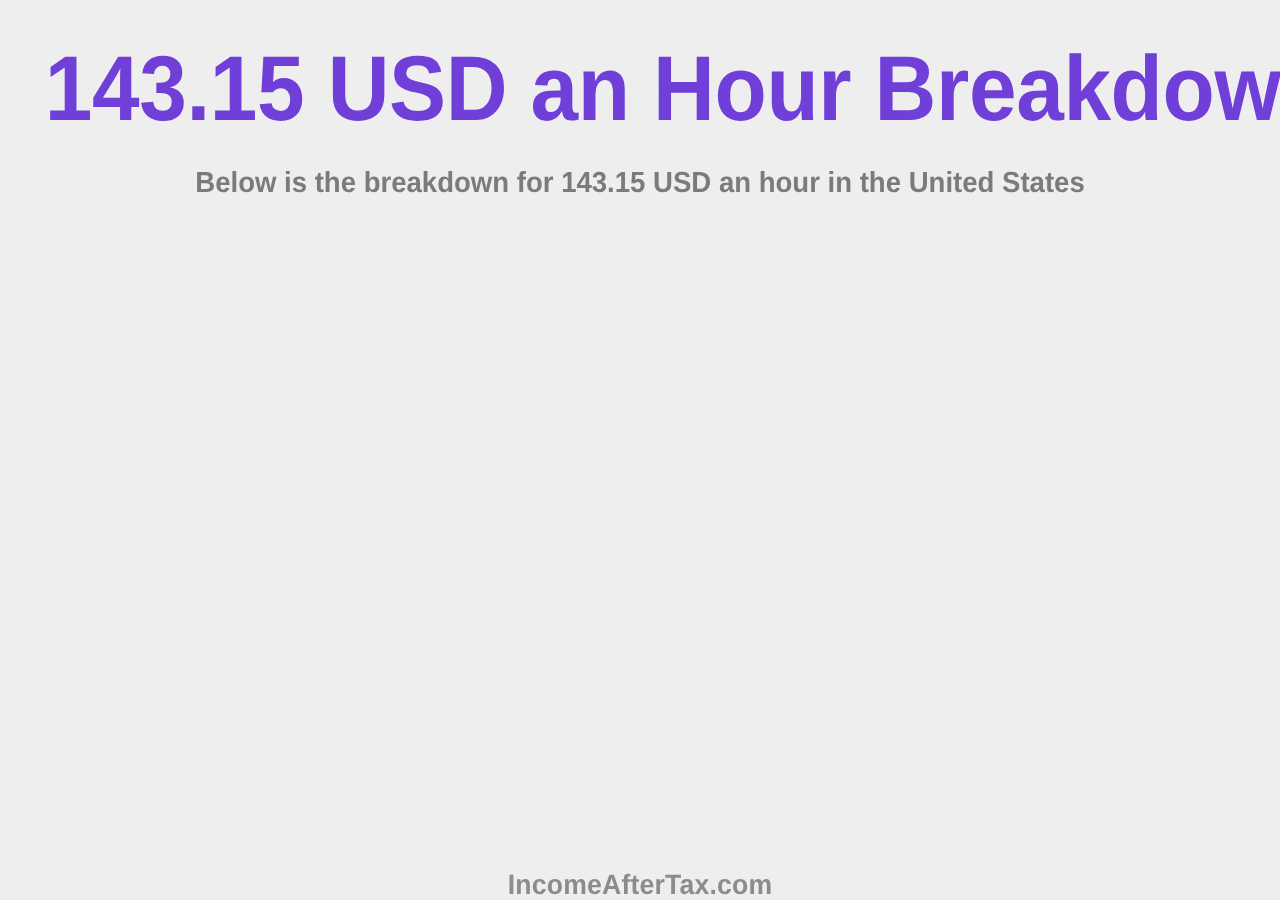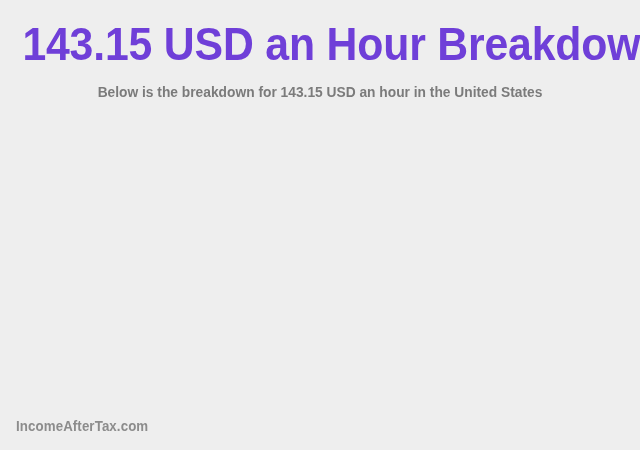--- a/index.html
+++ b/index.html
@@ -64,22 +64,22 @@
   
   .breakdown-body {
     flex: 1 1 auto;
     width: 100%;
     position: relative;
   }
 
   
   .footer {
     width: 100%;
-    text-align: left;
-    padding-bottom: 16px;
+    text-align: center;
+    padding-bottom: 0;
   }
 
   .footer-watermark {
     margin: 0;
     font-family: "Liberation Sans Narrow", "Liberation Sans", "DejaVu Sans", sans-serif;
     font-size: 14px;
     line-height: 16px;
     font-weight: 700;
     color: #8c8c8c;
     letter-spacing: 0.1px;

